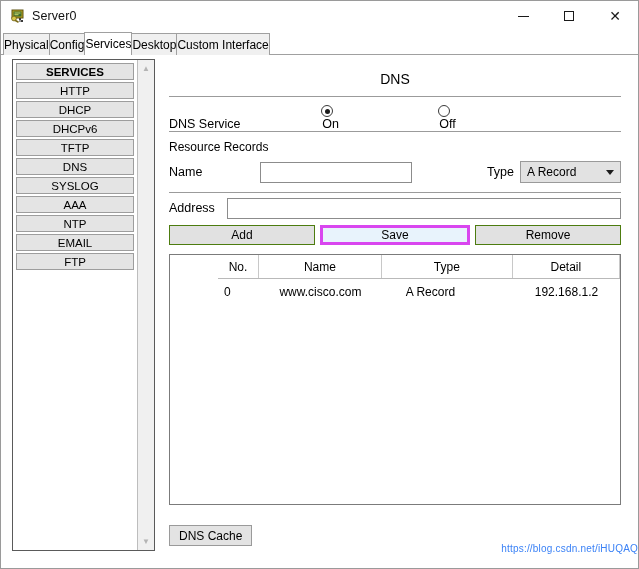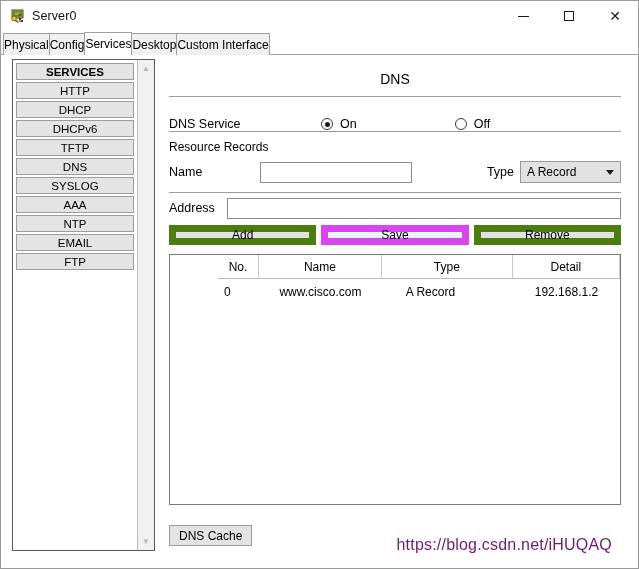--- a/index.html
+++ b/index.html
@@ -225,20 +225,21 @@
     position: relative;
   }
   #dns-service-label {
     font-size: 12.5px;
     width: 152px;
   }
   .radio-group {
     display: flex;
     align-items: center;
     cursor: default;
+    flex-direction: column;
   }
   .radio {
     width: 12px;
     height: 12px;
     border-radius: 50%;
     border: 1px solid #3a3a3a;
     box-sizing: border-box;
     background: #ffffff;
     position: relative;
     margin-right: 7px;
@@ -333,31 +334,31 @@
   
   #btn-row {
     display: flex;
     gap: 5px;
     margin-top: 2px;
   }
   .action-btn {
     flex: 1;
     height: 20px;
     box-sizing: border-box;
-    border: 7px solid #4d7c0f;
+    border: 1px solid #4d7c0f;
     background: #e1e1e1;
     display: flex;
     align-items: center;
     justify-content: center;
     font-size: 12px;
     color: #000000;
     cursor: default;
   }
   .action-btn.focused {
-    border: 7px solid #d946ef;
+    border: 3px solid #d946ef;
     background: #e8f3fc;
   }
 
   
   #records-table {
     margin-top: 9px;
     height: 251px;
     box-sizing: border-box;
     border: 1px solid #7b7b7b;
     background: #ffffff;
@@ -414,24 +415,24 @@
     box-sizing: border-box;
     border: 1px solid #9a9a9a;
     background: #e3e3e3;
     font-size: 12px;
     cursor: default;
   }
 
   
   #watermark {
     position: absolute;
-    right: 26px;
+    right: 0;
     bottom: 14px;
-    font-size: 16px;
-    color: #701a75;
+    font-size: 10px;
+    color: #3b82f6;
     letter-spacing: 0.2px;
     user-select: none;
   }
 </style>
 </head>
 <body>
 
 <div id="window">
 
   <div id="titlebar">

